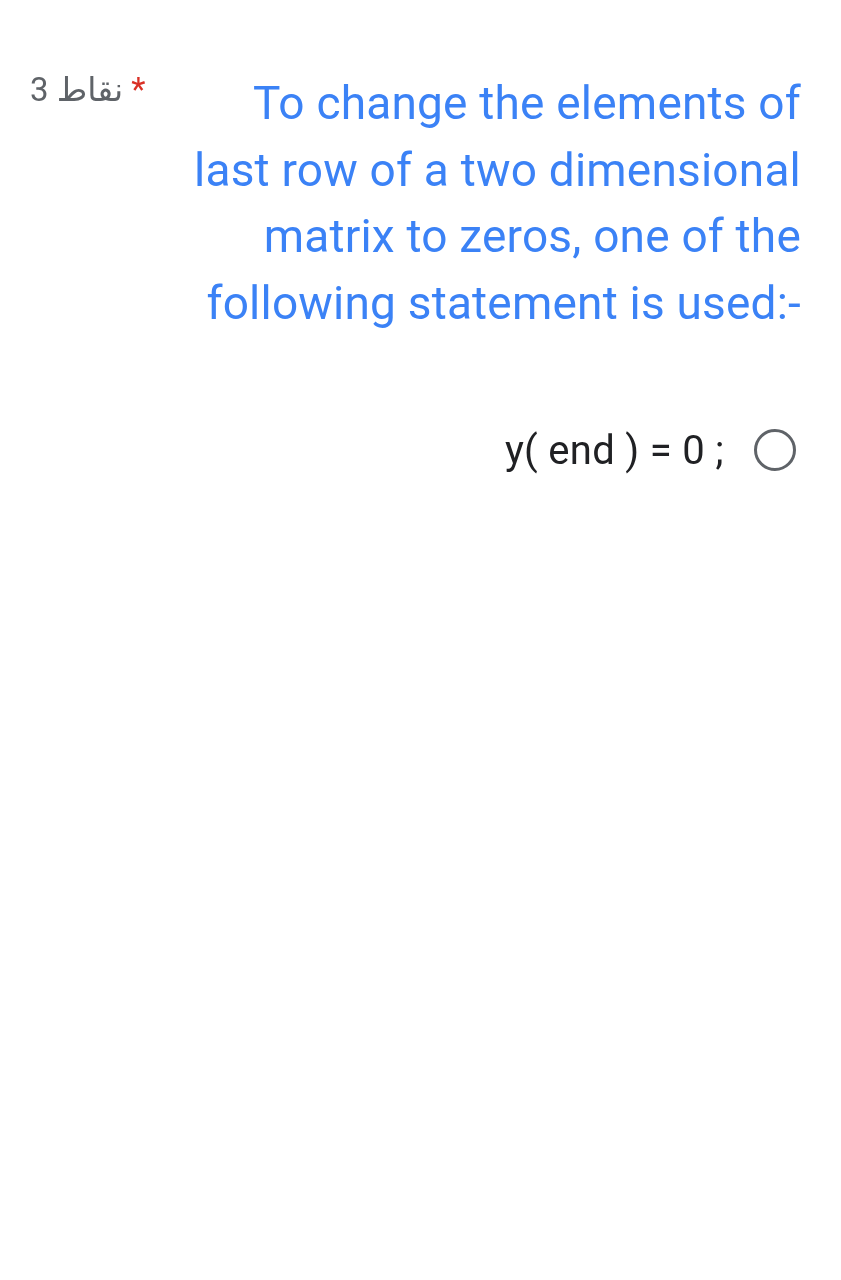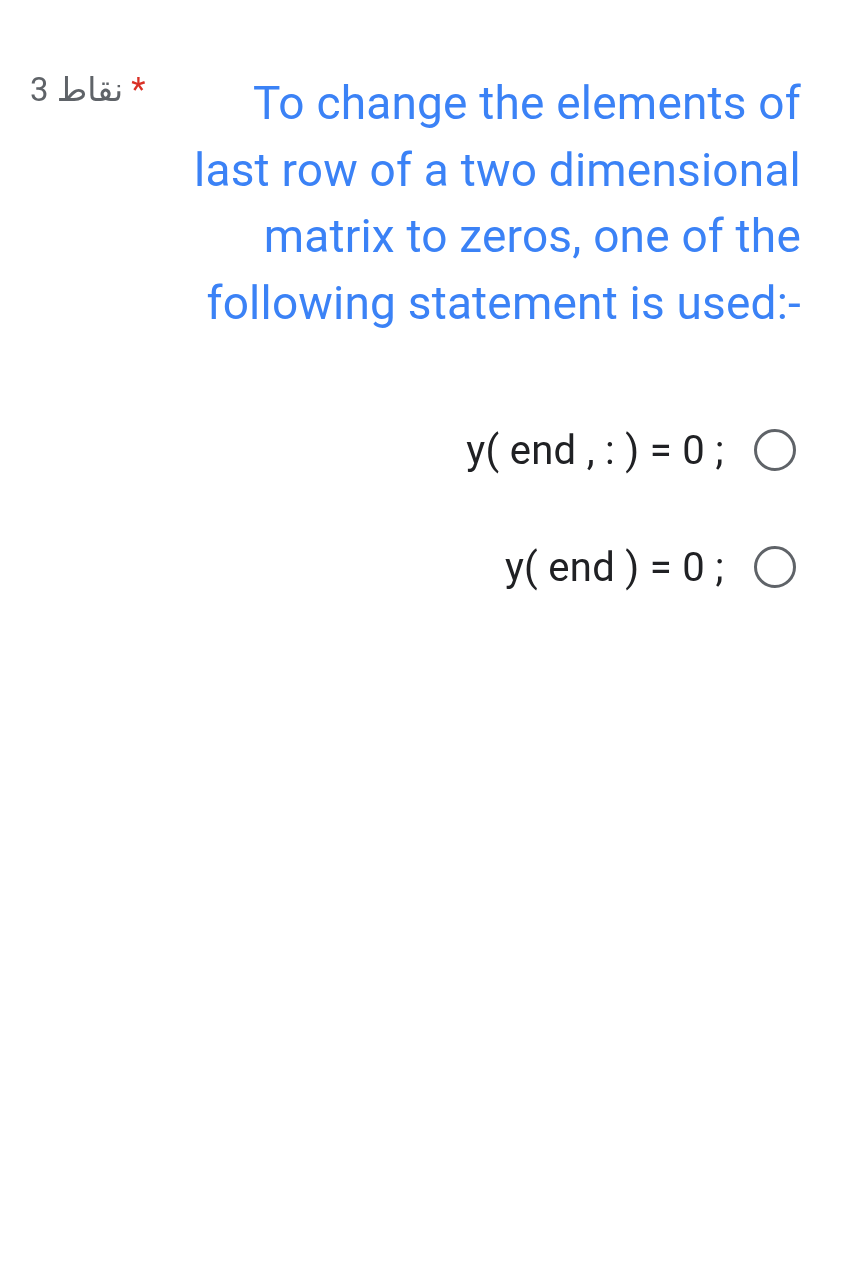--- a/index.html
+++ b/index.html
@@ -76,24 +76,20 @@
   <div class="header-row">
     <div>
       <span class="points">3 نقاط</span>
       <span class="asterisk">*</span>
     </div>
     <div class="question">To change the elements of last row of a two dimensional matrix to zeros, one of the following statement is used:-</div>
   </div>
 
   <div class="options">
 
-    <div class="option">
-      <div class="radio"></div>
-      <div class="option-label">y( end , : ) = 0 ;</div>
-    </div>
 
 
 
     <div class="option">
       <div class="radio"></div>
       <div class="option-label">y( end ) = 0 ;</div>
     </div>
 
 
   </div>

